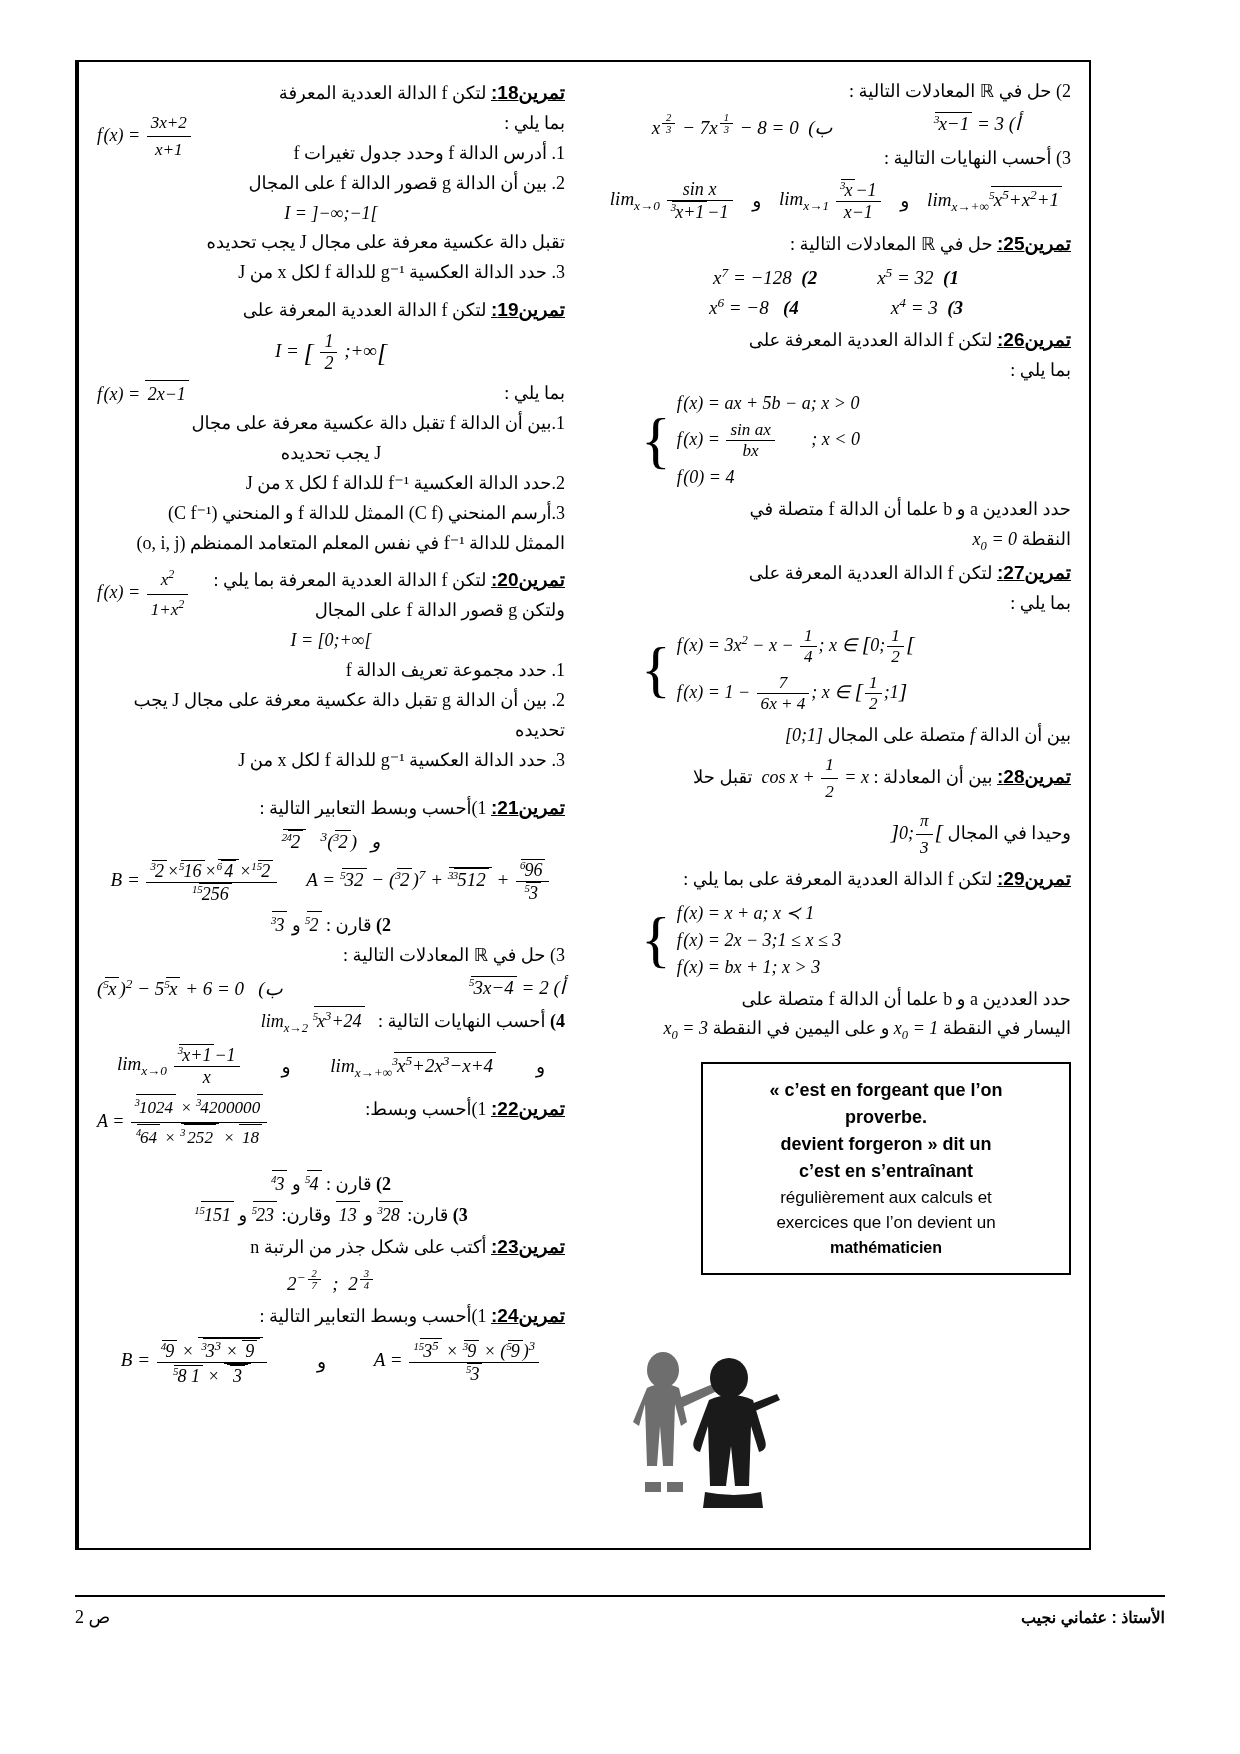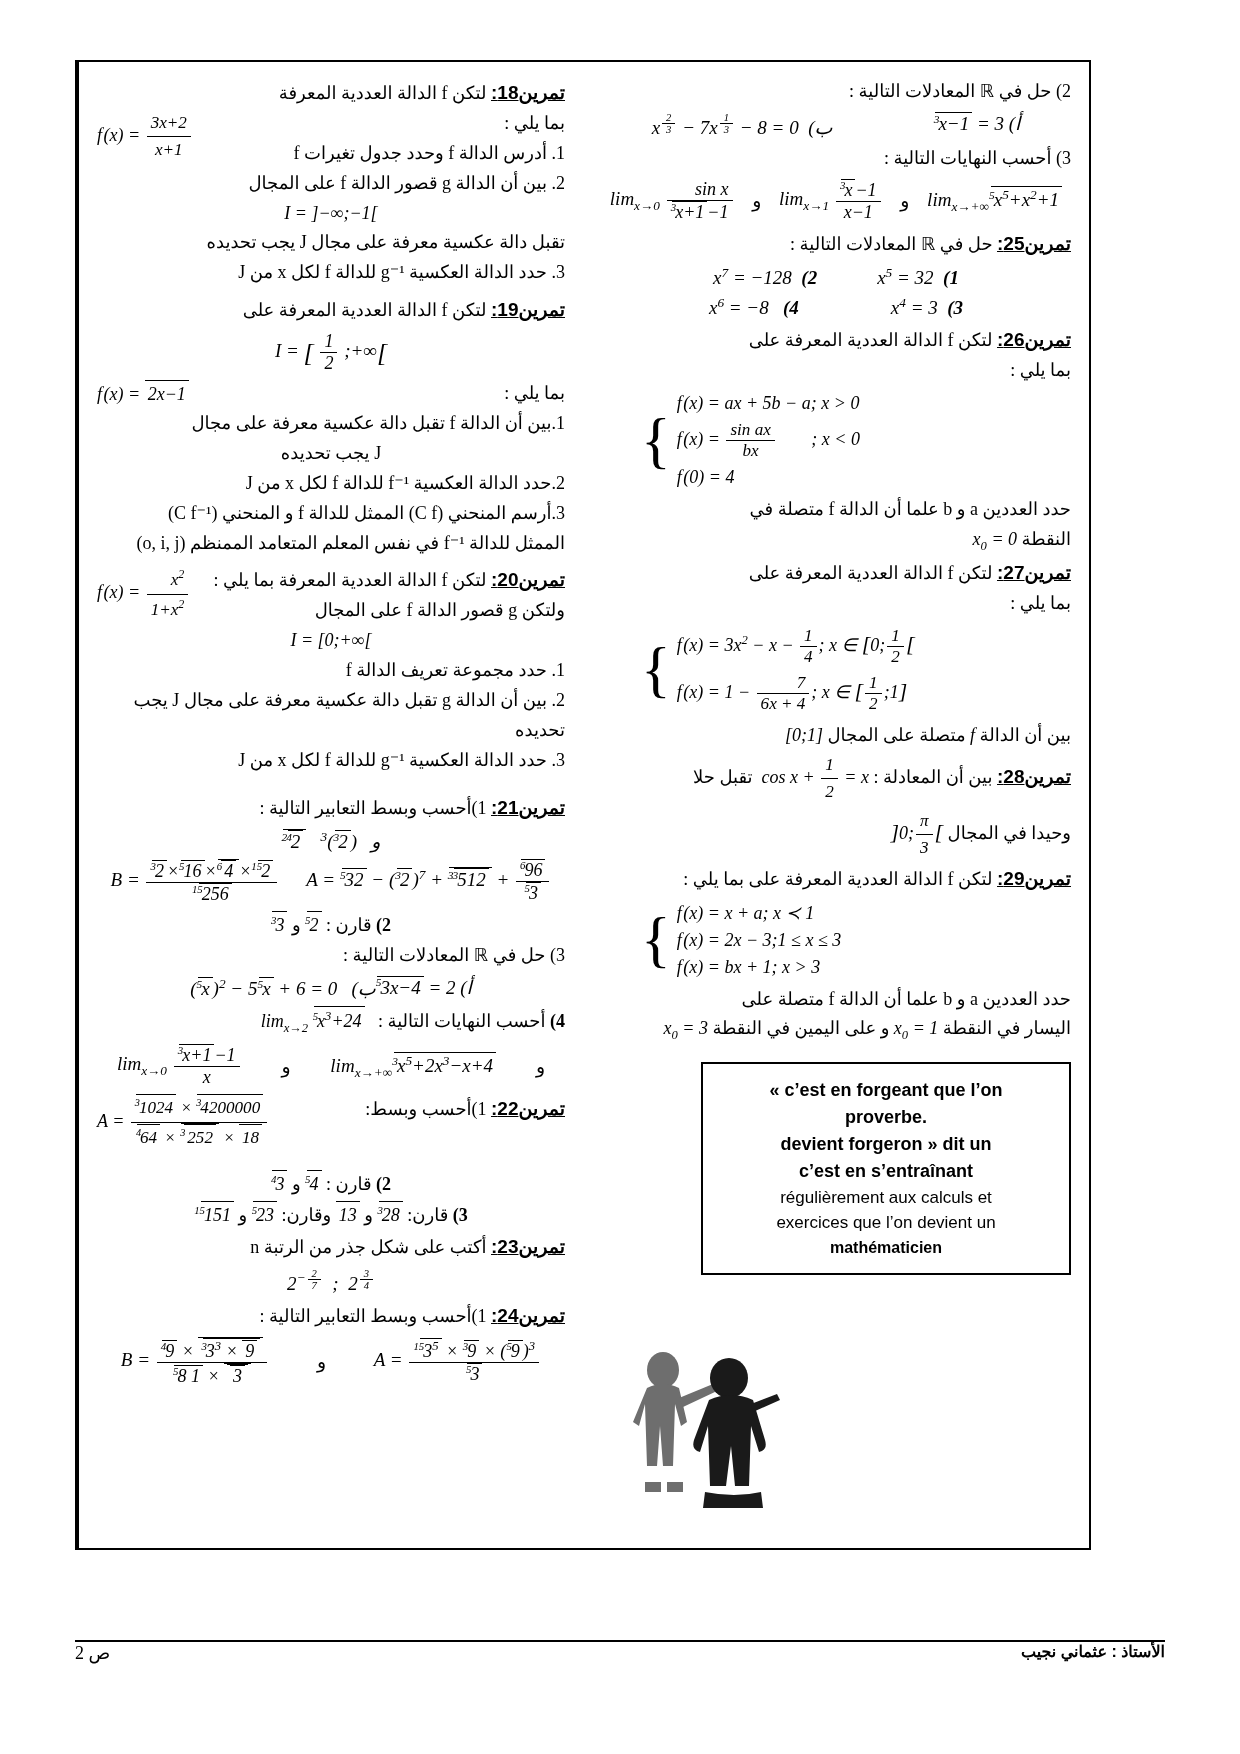--- a/index.html
+++ b/index.html
@@ -53,21 +53,21 @@
     font-size:19px;
     margin:6px 0;
   }
   .frac{
     display:inline-block;
     vertical-align:middle;
     text-align:center;
     font-size:0.95em;
     margin:0 2px;
   }
-  .frac .num{display:block;border-bottom:1px solid #000;padding:0 4px;text-align:right;}
+  .frac .num{display:block;border-bottom:1px solid #000;padding:0 4px;}
   .frac .den{display:block;padding:0 4px;}
   .sup{vertical-align:super;font-size:0.7em;}
   .sub{vertical-align:sub;font-size:0.7em;}
   .rad{display:inline-block;}
   .rad .idx{font-size:0.6em;vertical-align:super;margin-right:-4px;}
   .rad .body{border-top:1px solid #000;padding:0 3px;display:inline-block;}
   .brace-block{
     display:flex;
     direction:ltr;
     align-items:center;
@@ -95,27 +95,27 @@
   }
   .quote-box .q1{font-weight:bold;font-size:18px;}
   .quote-box .q2{font-weight:bold;font-size:18px;}
   .quote-box .q3{font-size:17px;}
   .quote-box .q4{font-size:17px;}
   .quote-box .q5{font-size:16px;font-weight:bold;}
   .silhouette{position:absolute;left:18px;bottom:26px;width:200px;height:190px;}
   .footer{
     position:absolute;
     left:75px;right:75px;
-    top:1640px;
+    top:1595px;
     height:40px;
     border-top:2px solid #000;
     display:flex;
     flex-direction:row-reverse;
     justify-content:space-between;
-    align-items:flex-start;
+    align-items:center;
     font-family:"Liberation Sans", sans-serif;
     font-size:17px;
   }
   .footer .pg{font-family:"Liberation Serif", serif;font-size:18px;}
   .footer .teacher{font-weight:bold;font-size:16px;}
   .sp{display:inline-block;width:10px;}
   .bold{font-weight:bold;}
 </style>
 </head>
 <body>
@@ -200,21 +200,21 @@
       </span>
       <span>
         A = <span class="rad"><span class="idx">5</span><span class="body">32</span></span> − (<span class="rad"><span class="idx">3</span><span class="body">2</span></span>)<span class="sup">7</span> + <span class="rad"><span class="idx">3</span><span class="body"><span class="rad"><span class="idx">3</span><span class="body">512</span></span></span></span> +
         <span class="frac"><span class="num"><span class="rad"><span class="idx">6</span><span class="body">96</span></span></span><span class="den"><span class="rad"><span class="idx">5</span><span class="body">3</span></span></span></span>
       </span>
     </div>
     <div class="line center">
       <span class="bold">2)</span> قارن : <span class="math"><span class="rad"><span class="idx">5</span><span class="body">2</span></span></span> و <span class="math"><span class="rad"><span class="idx">3</span><span class="body">3</span></span></span>
     </div>
     <div class="line">3) حل في ℝ  المعادلات التالية :</div>
-    <div class="mathc" style="display:flex;justify-content:center;">
+    <div class="mathc" style="display:flex;justify-content:space-between;">
       <span>(<span class="rad"><span class="idx">5</span><span class="body"><i>x</i></span></span>)<span class="sup">2</span> − 5<span class="rad"><span class="idx">5</span><span class="body"><i>x</i></span></span> + 6 = 0 &nbsp;&nbsp;(ب</span>
       <span><span class="rad"><span class="idx">5</span><span class="body">3<i>x</i>−4</span></span> = 2 (أ</span>
     </div>
     <div class="line">
       <span class="bold">4)</span> أحسب النهايات  التالية : &nbsp;
       <span class="math">lim<span class="sub">x→2</span> <span class="rad"><span class="idx">5</span><span class="body"><i>x</i><span class="sup">3</span>+24</span></span></span>
     </div>
     <div class="mathc" style="display:flex;justify-content:space-around;align-items:center;">
       <span>
         lim<span class="sub">x→0</span>

